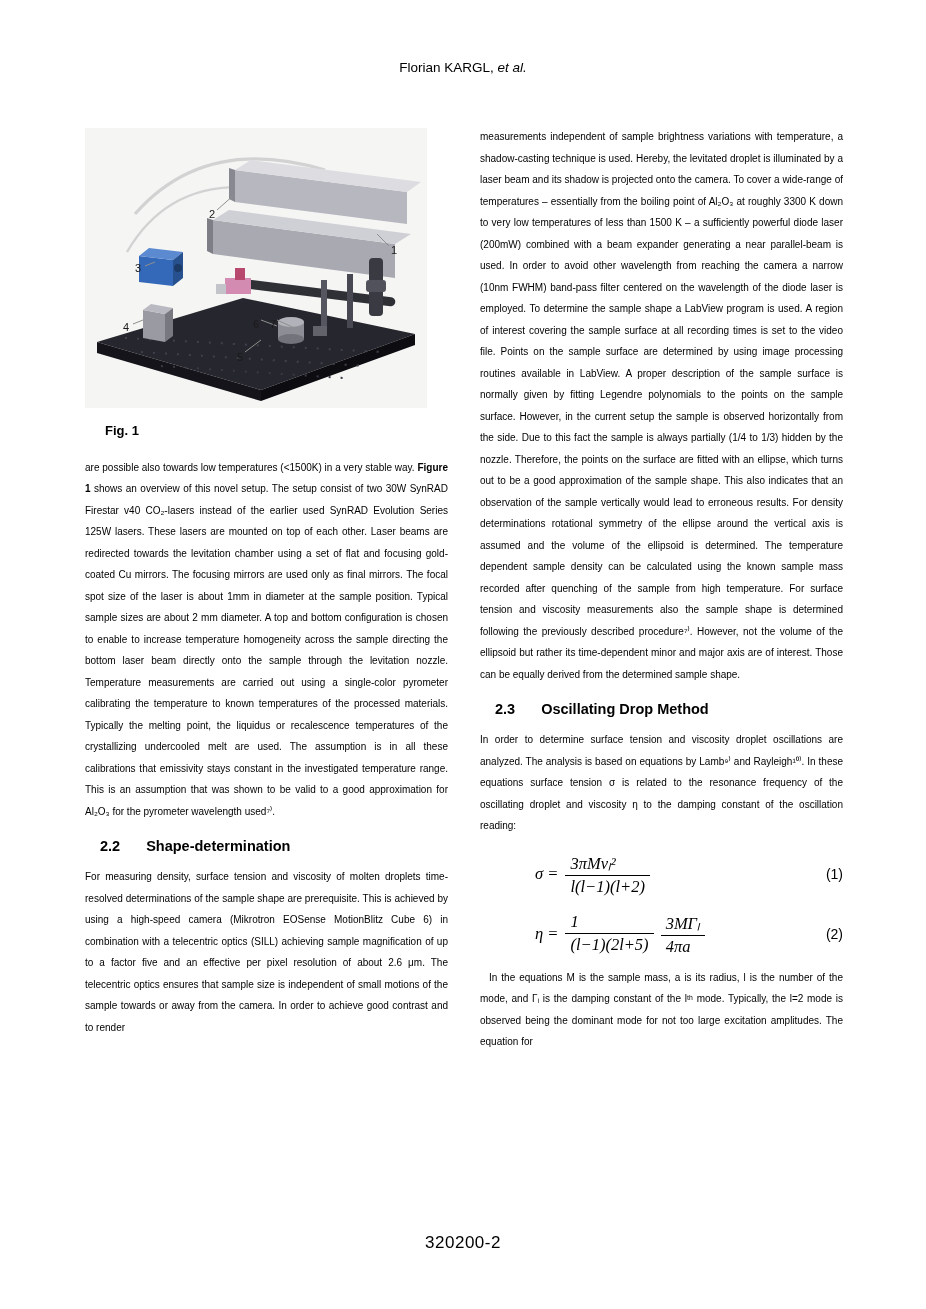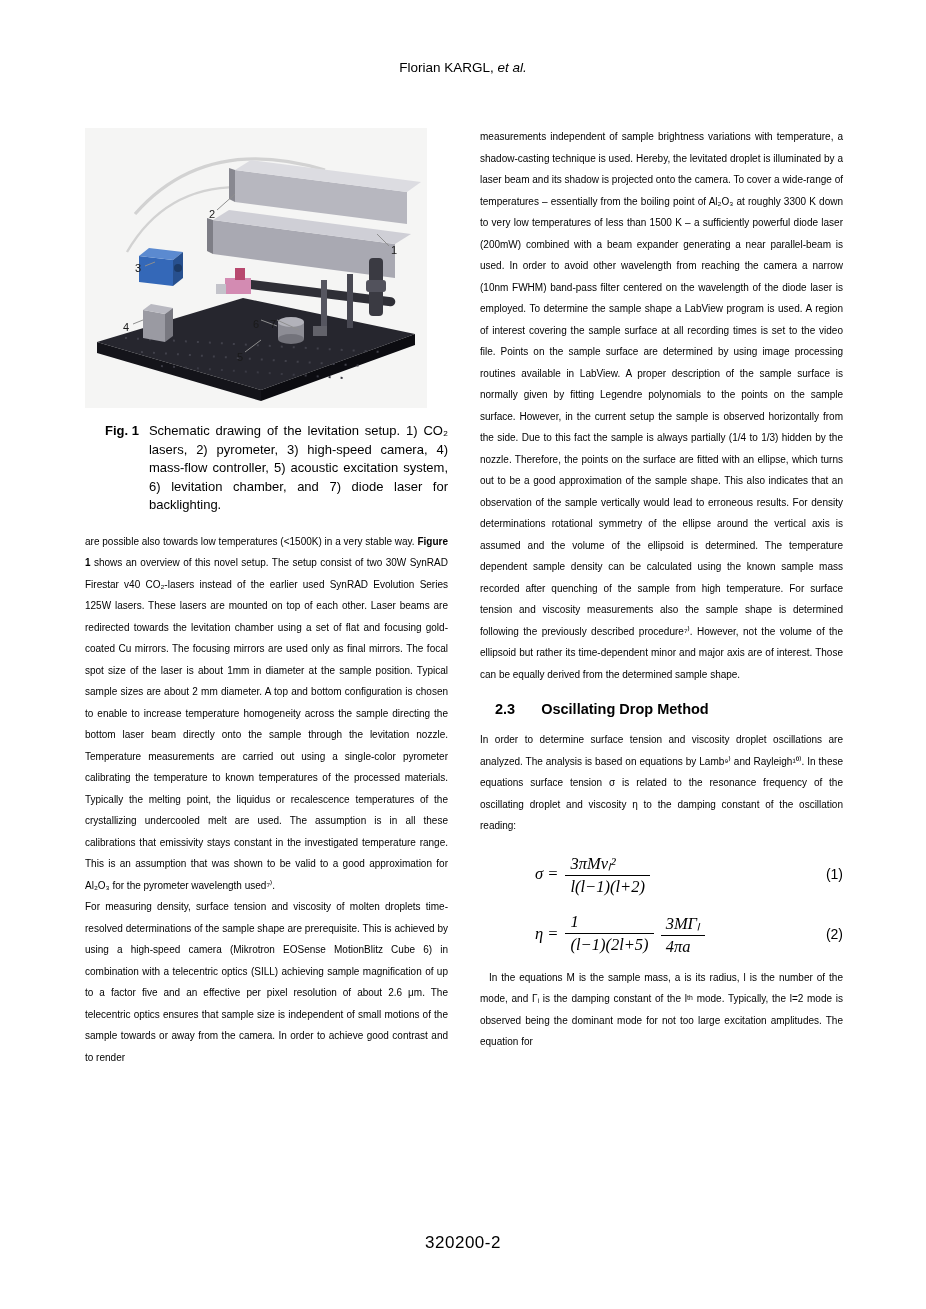--- a/index.html
+++ b/index.html
@@ -150,26 +150,29 @@
             <text x="124" y="90">2</text>
             <text x="50" y="144">3</text>
             <text x="38" y="203">4</text>
             <text x="152" y="233">5</text>
             <text x="168" y="200">6</text>
             <text x="185" y="200">7</text>
           </svg>
         </div>
         <div class="fig-caption">
           <span class="fig-label">Fig. 1</span>
-          <span>Schematic drawing of the levitation setup. 1) CO₂ lasers, 2) pyrometer, 3) high-speed camera, 4) mass-flow controller, 5) acoustic excitation system, 6) levitation chamber, and 7) diode laser for backlighting.</span>
         </div>
       </div>
 
       <p class="body-text"><span>are possible also towards low temperatures (&lt;1500K) in a very stable way. </span><b>Figure 1</b><span> shows an overview of this novel setup. The setup consist of two 30W SynRAD Firestar v40 CO₂-lasers instead of the earlier used SynRAD Evolution Series 125W lasers. These lasers are mounted on top of each other. Laser beams are redirected towards the levitation chamber using a set of flat and focusing gold-coated Cu mirrors. The focusing mirrors are used only as final mirrors. The focal spot size of the laser is about 1mm in diameter at the sample position. Typical sample sizes are about 2 mm diameter. A top and bottom configuration is chosen to enable to increase temperature homogeneity across the sample directing the bottom laser beam directly onto the sample through the levitation nozzle. Temperature measurements are carried out using a single-color pyrometer calibrating the temperature to known temperatures of the processed materials. Typically the melting point, the liquidus or recalescence temperatures of the crystallizing undercooled melt are used. The assumption is in all these calibrations that emissivity stays constant in the investigated temperature range. This is an assumption that was shown to be valid to a good approximation for Al₂O₃ for the pyrometer wavelength used⁷⁾.</span></p>
 
+      <h2 class="section-heading">
+        <span>2.2</span>
+        <span>Shape-determination</span>
+      </h2>
 
       <p class="body-text">For measuring density, surface tension and viscosity of molten droplets time-resolved determinations of the sample shape are prerequisite. This is achieved by using a high-speed camera (Mikrotron EOSense MotionBlitz Cube 6) in combination with a telecentric optics (SILL) achieving sample magnification of up to a factor five and an effective per pixel resolution of about 2.6 μm. The telecentric optics ensures that sample size is independent of small motions of the sample towards or away from the camera. In order to achieve good contrast and to render</p>
     </div>
 
     <div class="col">
 
       <p class="body-text">measurements independent of sample brightness variations with temperature, a shadow-casting technique is used. Hereby, the levitated droplet is illuminated by a laser beam and its shadow is projected onto the camera. To cover a wide-range of temperatures – essentially from the boiling point of Al₂O₃ at roughly 3300 K down to very low temperatures of less than 1500 K – a sufficiently powerful diode laser (200mW) combined with a beam expander generating a near parallel-beam is used. In order to avoid other wavelength from reaching the camera a narrow (10nm FWHM) band-pass filter centered on the wavelength of the diode laser is employed. To determine the sample shape a LabView program is used. A region of interest covering the sample surface at all recording times is set to the video file. Points on the sample surface are determined by using image processing routines available in LabView. A proper description of the sample surface is normally given by fitting Legendre polynomials to the points on the sample surface. However, in the current setup the sample is observed horizontally from the side. Due to this fact the sample is always partially (1/4 to 1/3) hidden by the nozzle. Therefore, the points on the surface are fitted with an ellipse, which turns out to be a good approximation of the sample shape. This also indicates that an observation of the sample vertically would lead to erroneous results. For density determinations rotational symmetry of the ellipse around the vertical axis is assumed and the volume of the ellipsoid is determined. The temperature dependent sample density can be calculated using the known sample mass recorded after quenching of the sample from high temperature. For surface tension and viscosity measurements also the sample shape is determined following the previously described procedure⁷⁾. However, not the volume of the ellipsoid but rather its time-dependent minor and major axis are of interest. Those can be equally derived from the determined sample shape.</p>
 
       <h2 class="section-heading">
         <span>2.3</span>

